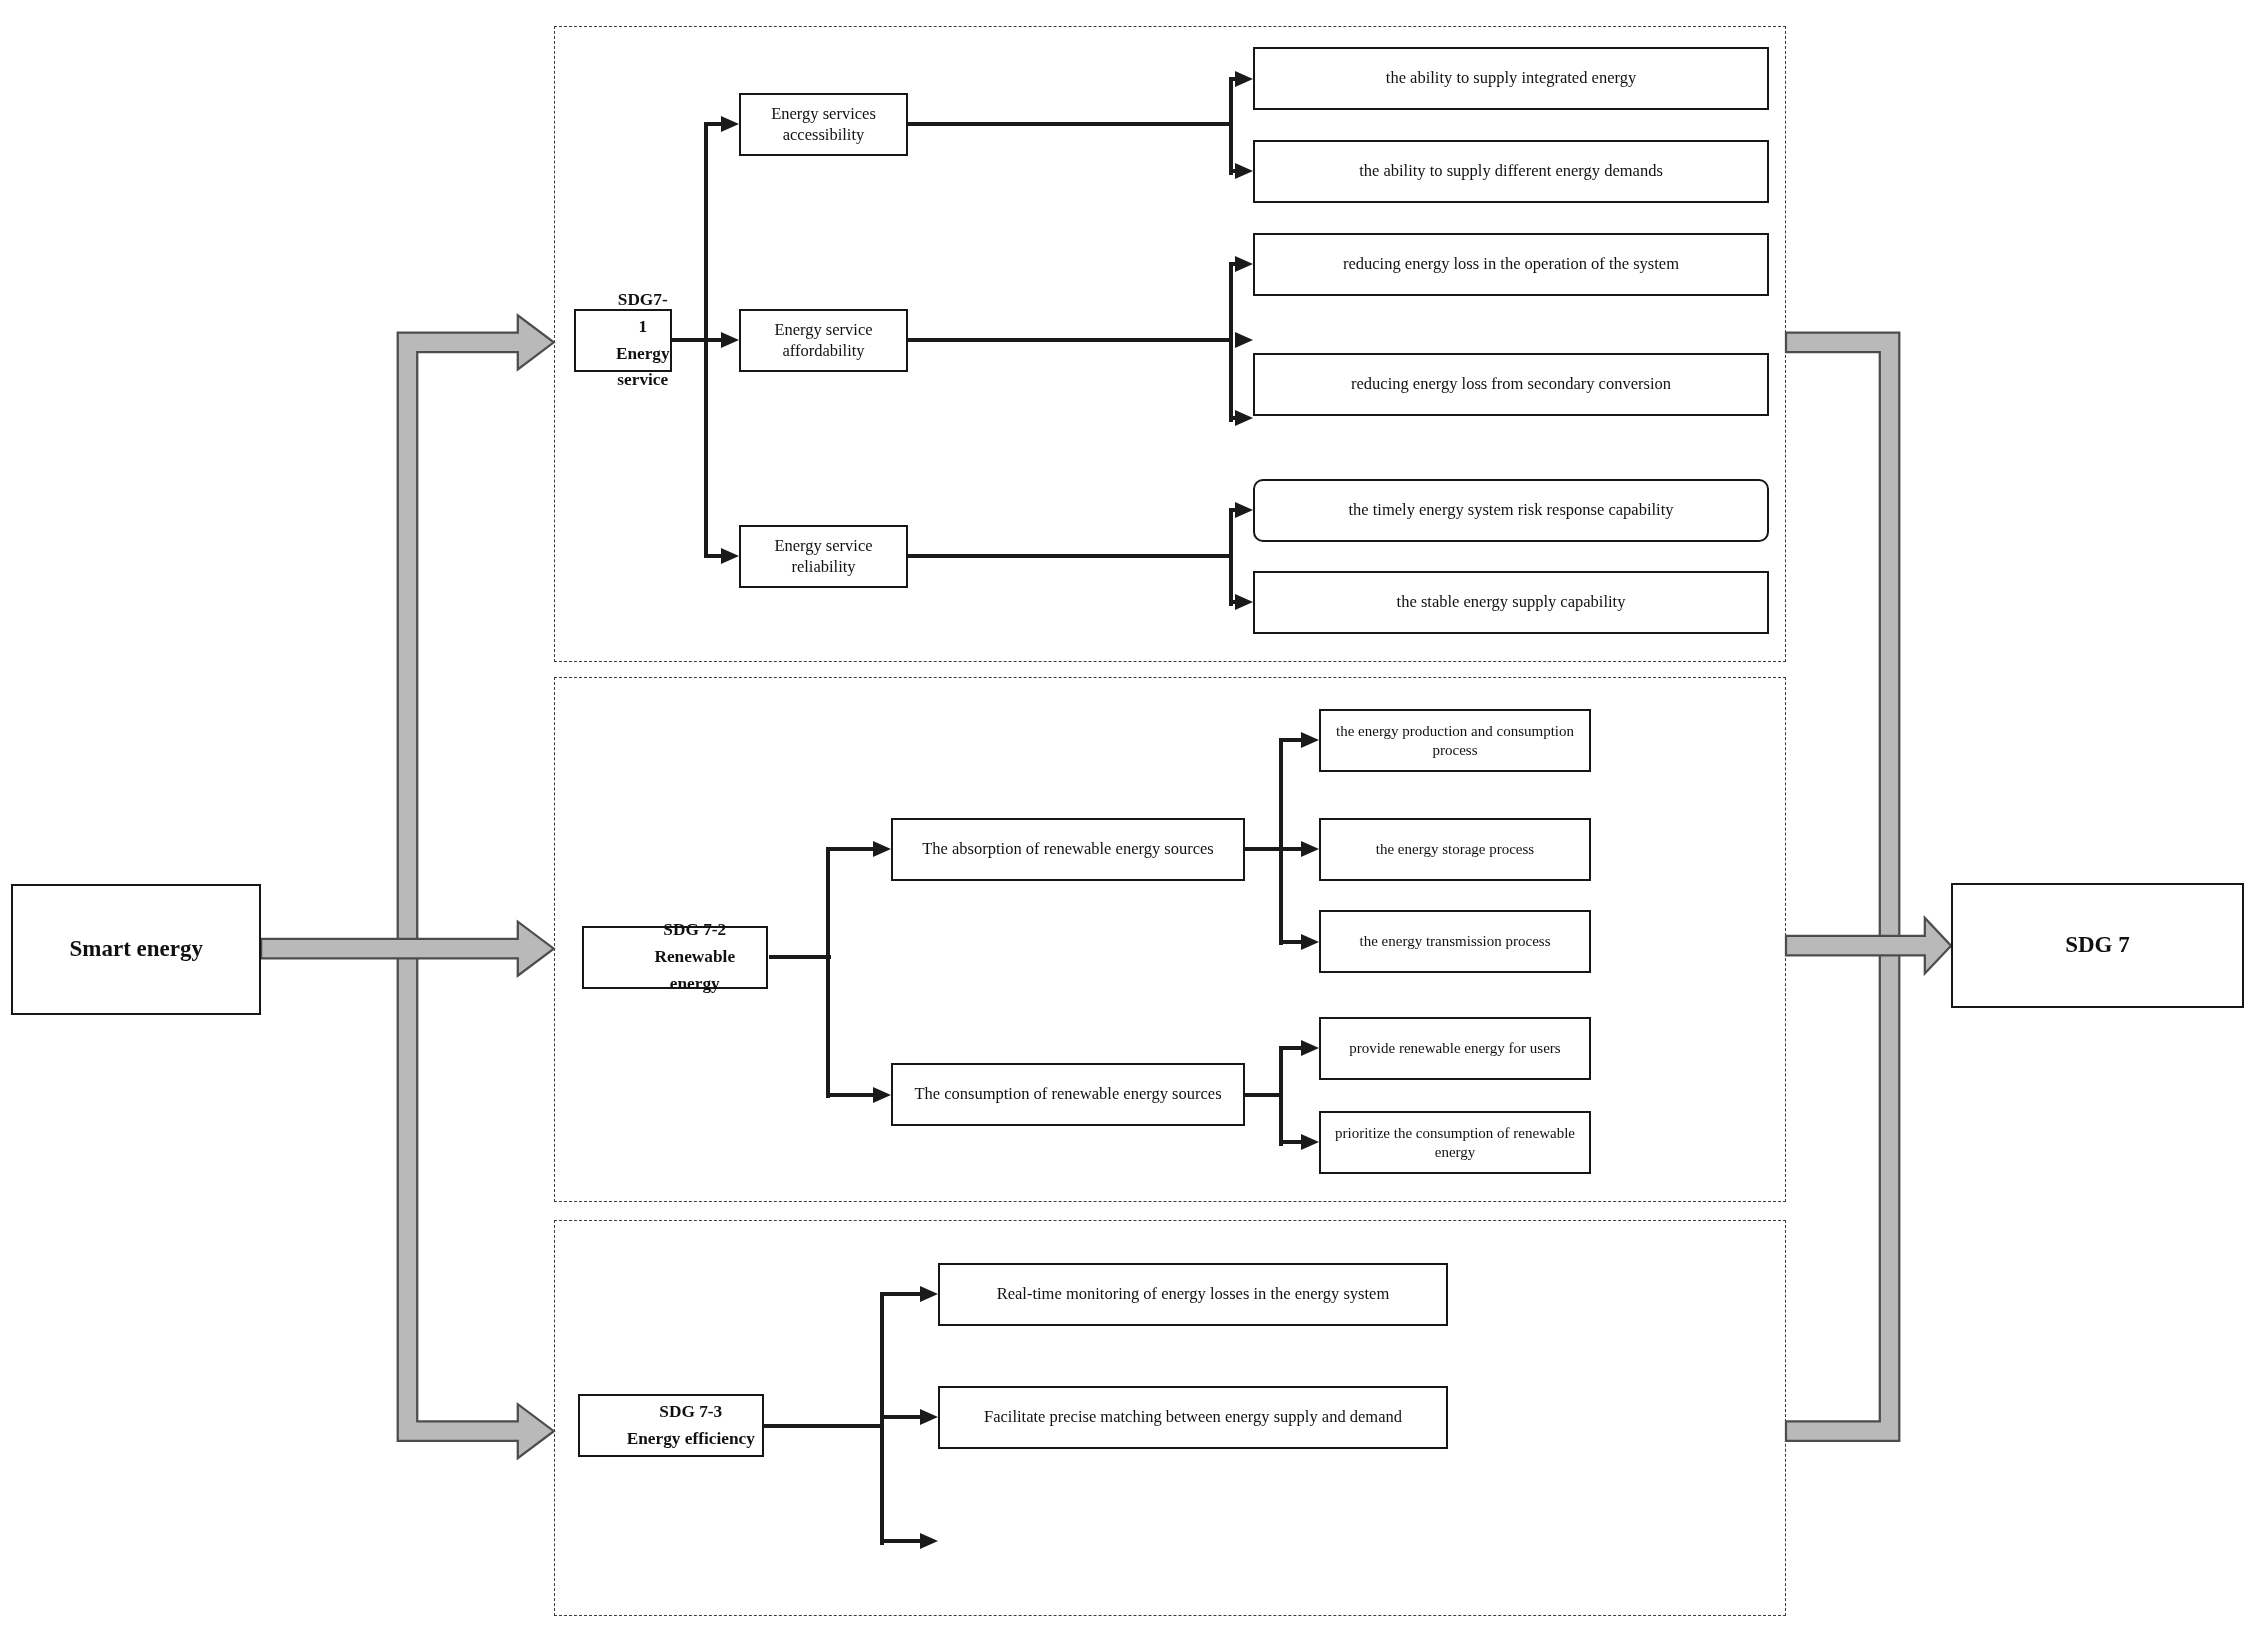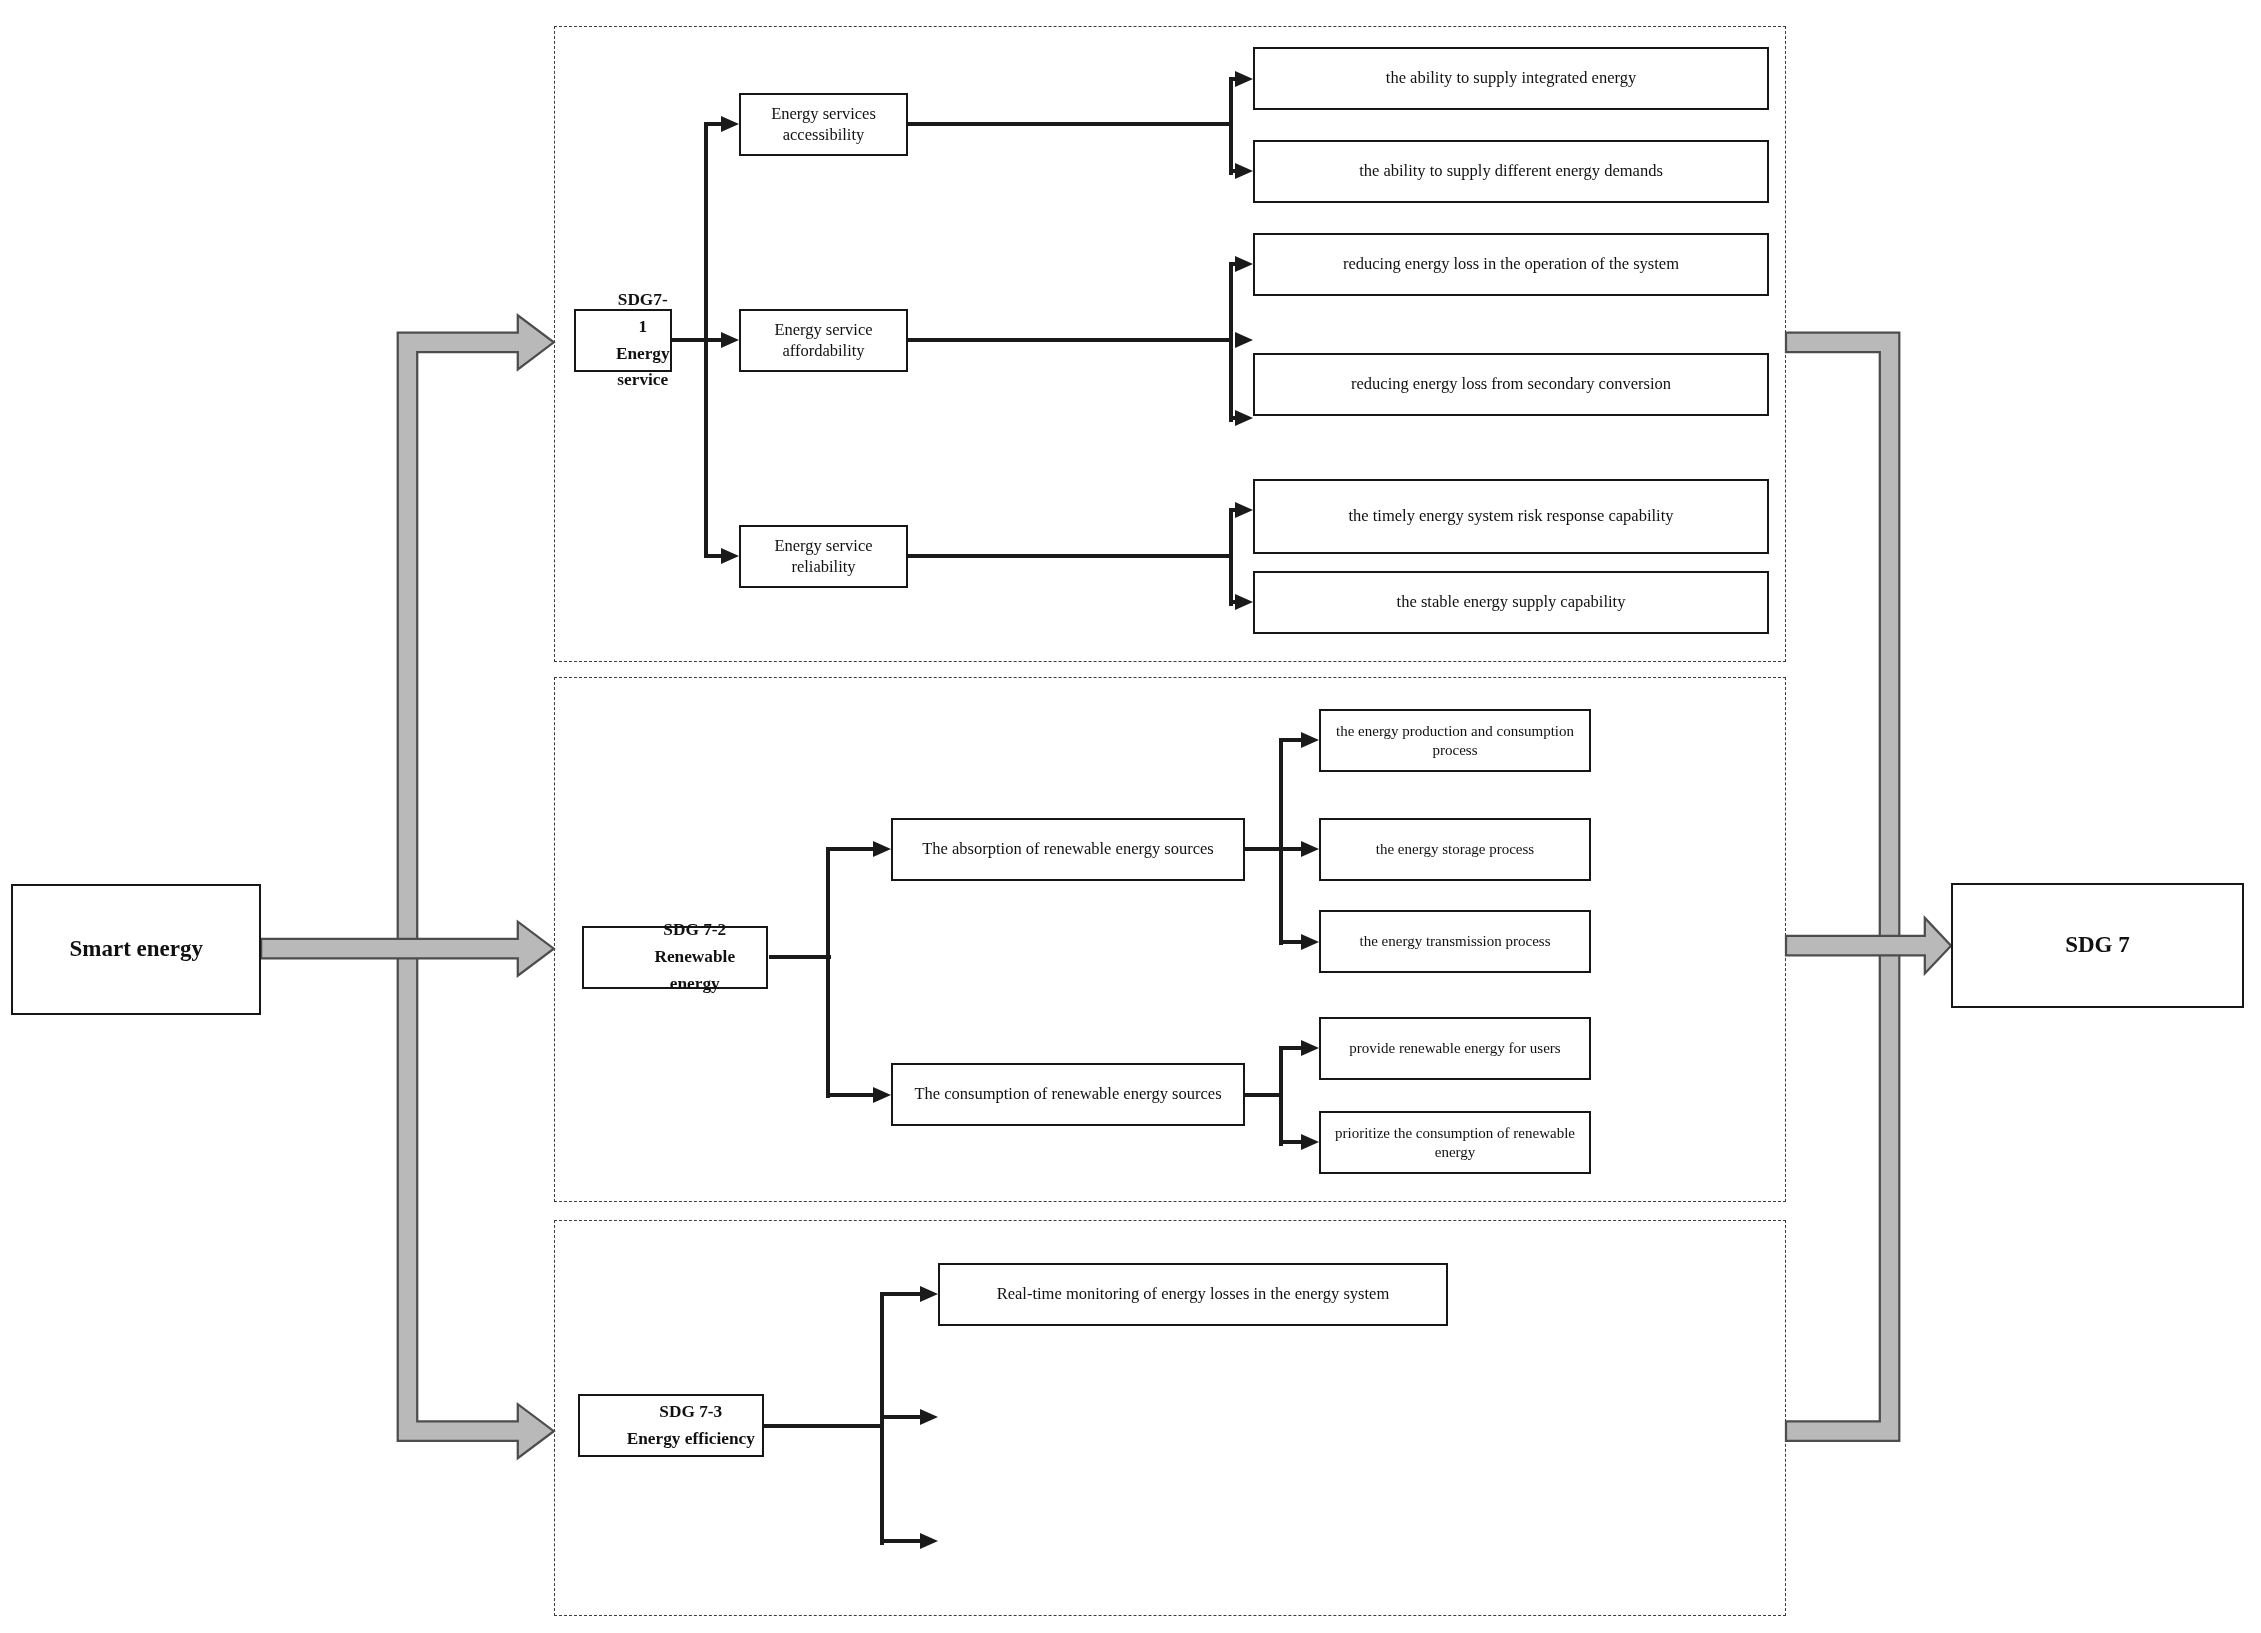--- a/index.html
+++ b/index.html
@@ -151,21 +151,21 @@
   </div>
   <div class="box" style="left:1253px;top:140px;width:516px;height:63px;">
     <span>the ability to supply different energy demands</span>
   </div>
   <div class="box" style="left:1253px;top:233px;width:516px;height:63px;">
     <span>reducing energy loss in the operation of the system</span>
   </div>
   <div class="box" style="left:1253px;top:309px;width:516px;height:63px;margin-top:44px;">
     <span>reducing energy loss from secondary conversion</span>
   </div>
-  <div class="box" style="left:1253px;top:479px;width:516px;height:75px;">
+  <div class="box" style="left:1253px;top:479px;width:516px;height:63px;border-radius:10px;">
     <span>the timely energy system risk response capability</span>
   </div>
   <div class="box" style="left:1253px;top:571px;width:516px;height:63px;">
     <span>the stable energy supply capability</span>
   </div>
 
   <div class="box node" style="left:582px;top:926px;width:186px;height:63px;">
     <span><span>SDG 7-2</span><br>
     <span>Renewable energy</span></span>
   </div>
@@ -192,15 +192,18 @@
     <span>prioritize the consumption of renewable energy</span>
   </div>
 
   <div class="box node" style="left:578px;top:1394px;width:186px;height:63px;">
     <span><span>SDG 7-3</span><br>
     <span>Energy efficiency</span></span>
   </div>
   <div class="box" style="left:938px;top:1263px;width:510px;height:63px;">
     <span>Real-time monitoring of energy losses in the energy system</span>
   </div>
+  <div class="box" style="left:938px;top:1386px;width:510px;height:63px;">
+    <span>Facilitate precise matching between energy supply and demand</span>
+  </div>
 
 </div>
 
 
 </body></html>

